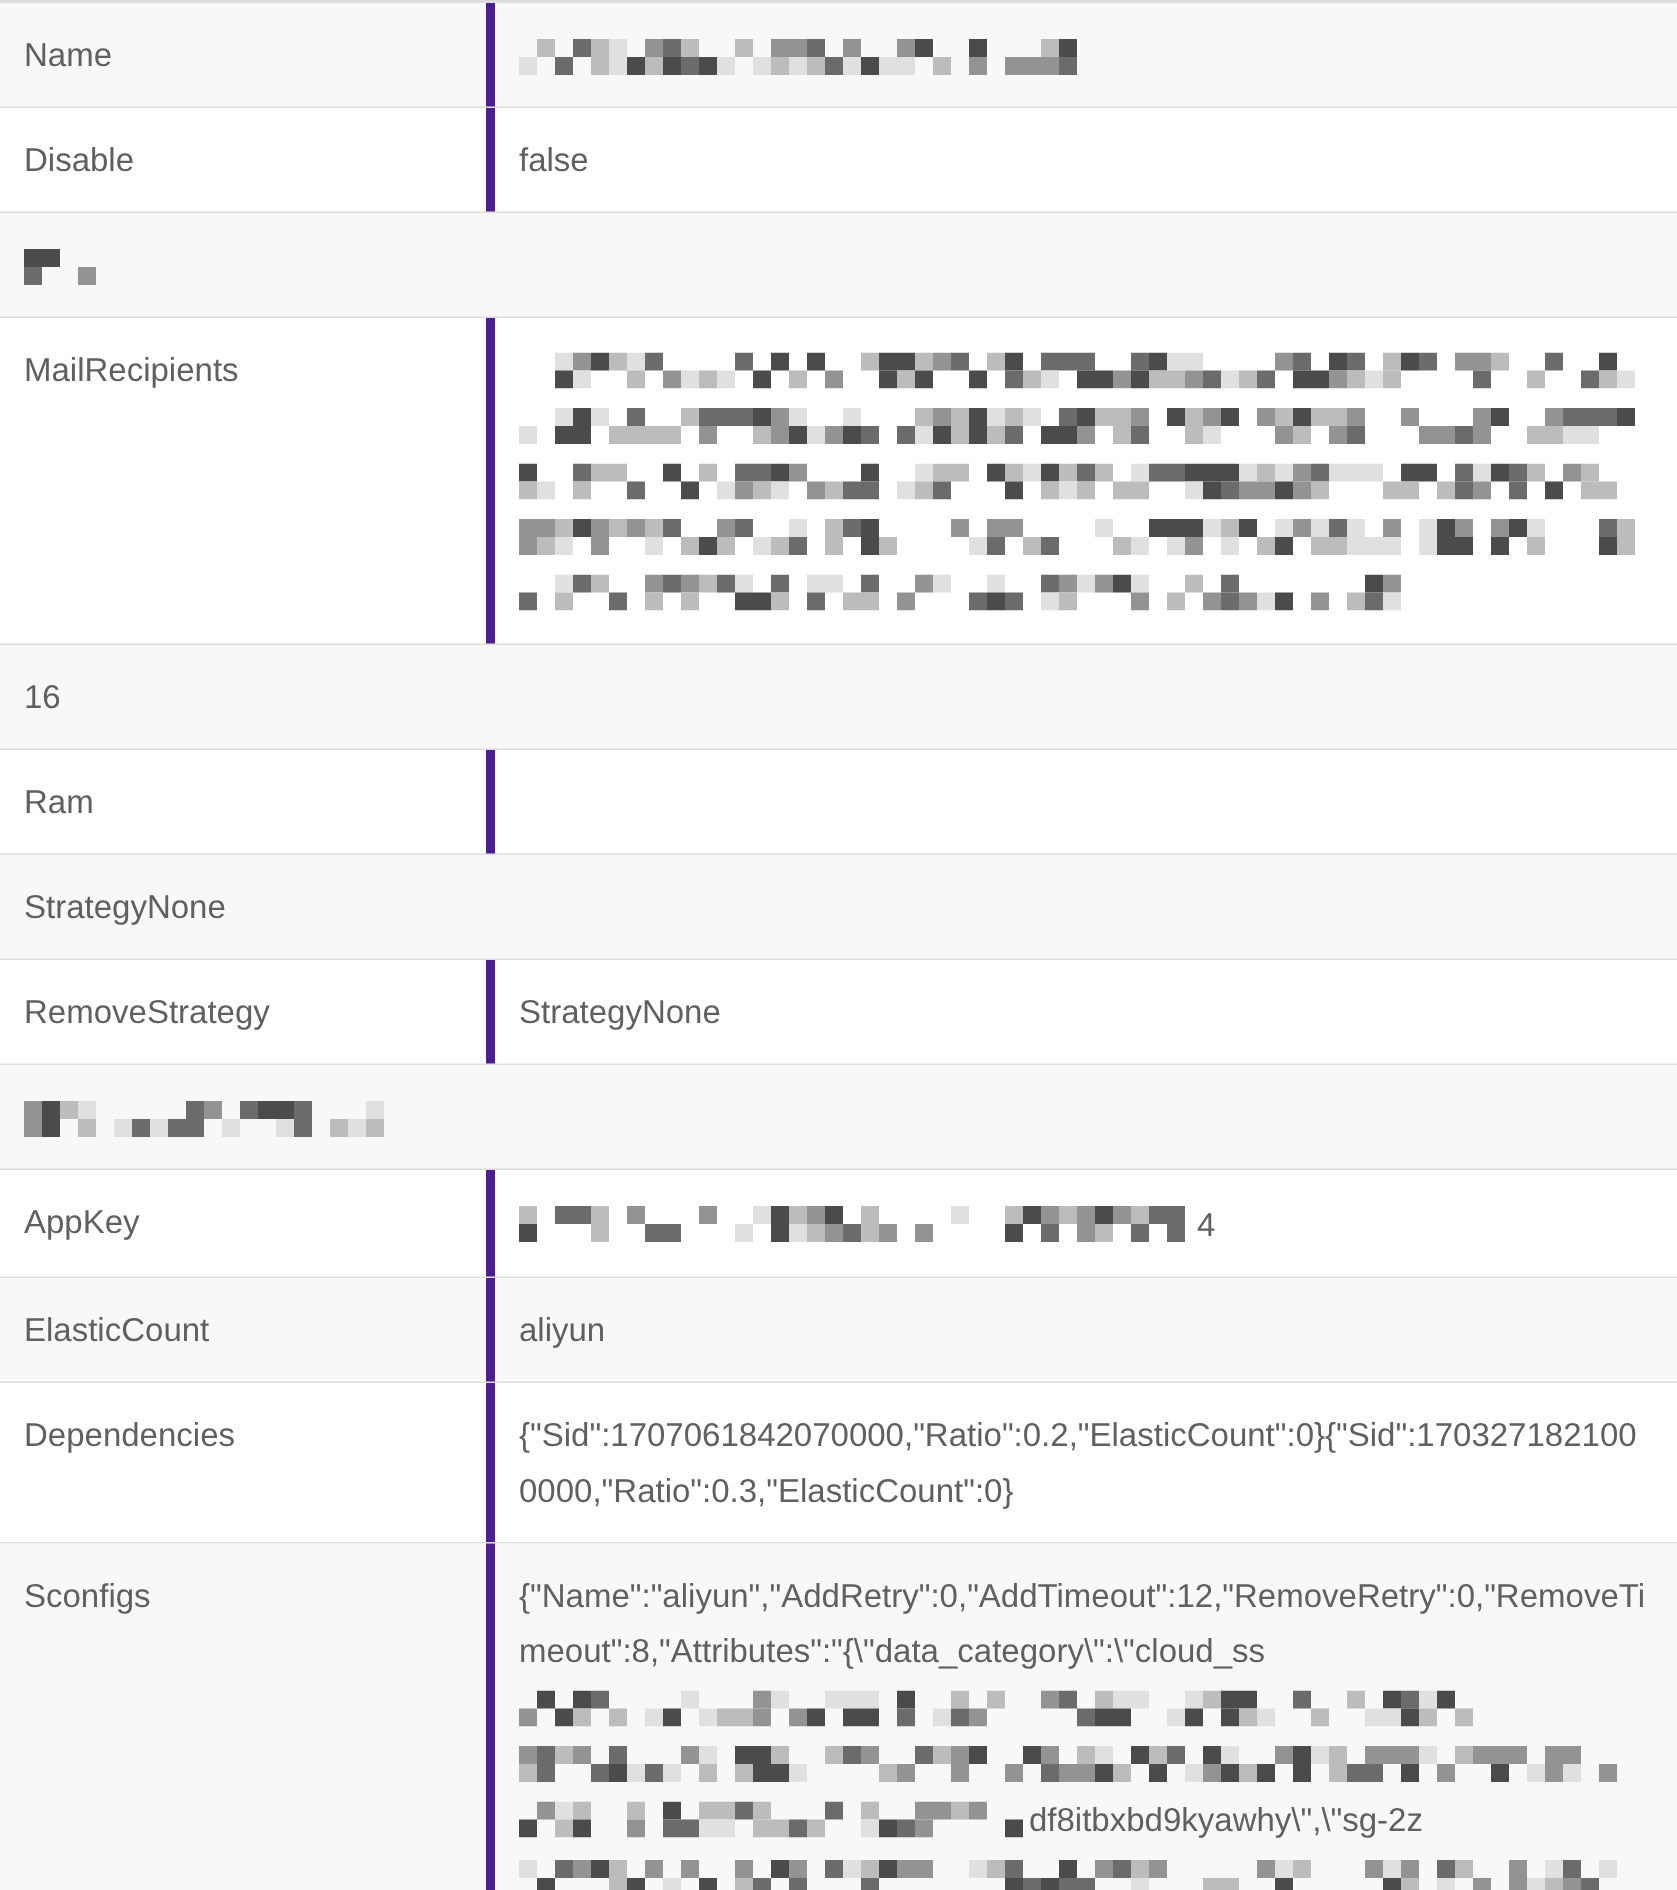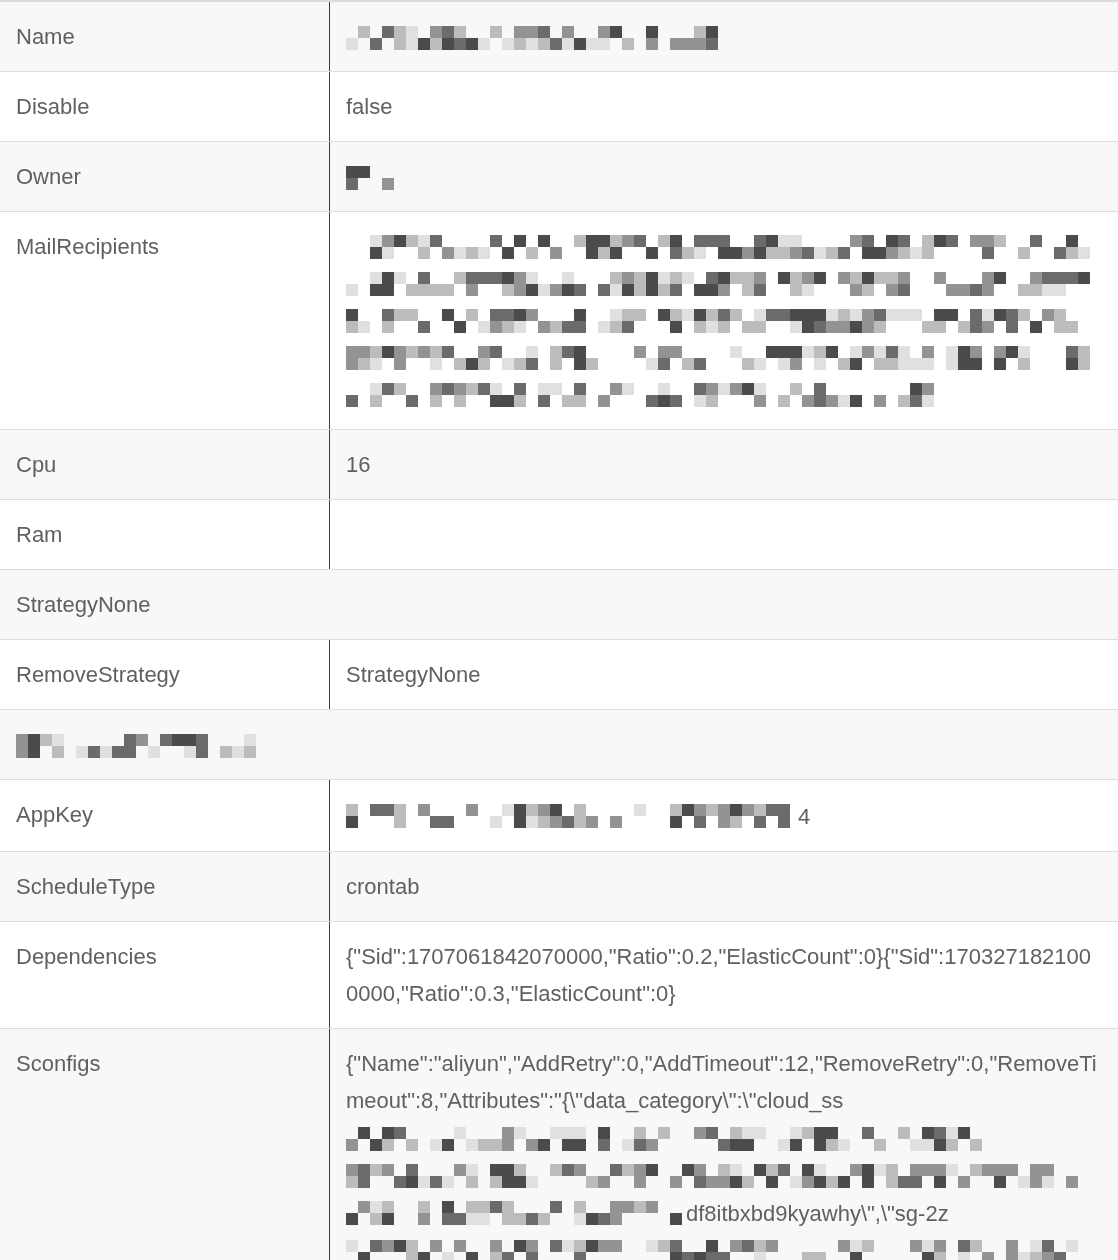--- a/index.html
+++ b/index.html
@@ -5,21 +5,21 @@
   html,body{margin:0;padding:0;}
   body{
     width:1118px;height:1260px;overflow:hidden;background:#ffffff;
     font-family:"Liberation Sans","DejaVu Sans",sans-serif;
     color:#606060;
   }
   .ptable{width:1118px;border-top:2px solid #dcdcdc;}
   .prow{display:flex;border-bottom:1px solid #dddddd;background:#ffffff;}
   .prow.stripe{background:#f8f8f8;}
   .cell{box-sizing:border-box;padding:16px;font-size:22px;line-height:37px;}
-  .cell.label{flex:0 0 330px;width:330px;border-right:1px solid #4c1d95;}
+  .cell.label{flex:0 0 330px;width:330px;border-right:6px solid #4c1d95;}
   .cell.value{flex:1 1 auto;min-width:0;word-break:break-all;}
   .mline{height:37px;display:flex;align-items:center;}
   .mz{position:relative;display:inline-block;vertical-align:middle;height:24px;overflow:hidden;}
   .mz i{position:absolute;width:12px;height:12px;}
   .frag{vertical-align:middle;}
 </style>
 </head>
 <body>
 
 <div class="ptable">
@@ -30,21 +30,20 @@
       <span class="mz" style="width: 390px;"><i style="left:12px;top:0px;background:#bcbcbc"></i><i style="left:36px;top:0px;background:#6b6b6b"></i><i style="left:48px;top:0px;background:#bcbcbc"></i><i style="left:60px;top:0px;background:#e0e0e0"></i><i style="left:84px;top:0px;background:#939393"></i><i style="left:96px;top:0px;background:#6b6b6b"></i><i style="left:108px;top:0px;background:#bcbcbc"></i><i style="left:144px;top:0px;background:#bcbcbc"></i><i style="left:168px;top:0px;background:#939393"></i><i style="left:180px;top:0px;background:#939393"></i><i style="left:192px;top:0px;background:#6b6b6b"></i><i style="left:216px;top:0px;background:#939393"></i><i style="left:252px;top:0px;background:#939393"></i><i style="left:264px;top:0px;background:#4b4b4b"></i><i style="left:300px;top:0px;background:#4b4b4b"></i><i style="left:348px;top:0px;background:#bcbcbc"></i><i style="left:360px;top:0px;background:#4b4b4b"></i><i style="left:0px;top:12px;background:#e0e0e0"></i><i style="left:24px;top:12px;background:#6b6b6b"></i><i style="left:48px;top:12px;background:#bcbcbc"></i><i style="left:60px;top:12px;background:#e0e0e0"></i><i style="left:72px;top:12px;background:#4b4b4b"></i><i style="left:84px;top:12px;background:#bcbcbc"></i><i style="left:96px;top:12px;background:#4b4b4b"></i><i style="left:108px;top:12px;background:#6b6b6b"></i><i style="left:120px;top:12px;background:#4b4b4b"></i><i style="left:132px;top:12px;background:#e0e0e0"></i><i style="left:156px;top:12px;background:#e0e0e0"></i><i style="left:168px;top:12px;background:#bcbcbc"></i><i style="left:180px;top:12px;background:#e0e0e0"></i><i style="left:192px;top:12px;background:#bcbcbc"></i><i style="left:204px;top:12px;background:#6b6b6b"></i><i style="left:216px;top:12px;background:#e0e0e0"></i><i style="left:228px;top:12px;background:#4b4b4b"></i><i style="left:240px;top:12px;background:#e0e0e0"></i><i style="left:252px;top:12px;background:#e0e0e0"></i><i style="left:276px;top:12px;background:#bcbcbc"></i><i style="left:300px;top:12px;background:#939393"></i><i style="left:324px;top:12px;background:#939393"></i><i style="left:336px;top:12px;background:#939393"></i><i style="left:348px;top:12px;background:#939393"></i><i style="left:360px;top:12px;background:#6b6b6b"></i></span>
     </div>
   </div>
 
   <div class="prow">
     <div class="cell label">Disable</div>
     <div class="cell value">false</div>
   </div>
 
   <div class="prow stripe">
-    <div class="cell label">Owner</div>
     <div class="cell value">
       <span class="mz" style="width: 58px;"><i style="left:0px;top:0px;background:#4b4b4b"></i><i style="left:12px;top:0px;background:#4b4b4b"></i><i style="left:0px;top:12px;background:#6b6b6b"></i><i style="left:36px;top:12px;background:#939393"></i></span>
     </div>
   </div>
 
   <div class="prow">
     <div class="cell label">MailRecipients</div>
     <div class="cell value">
       <div class="mline">
           <span class="mz" style="width: 755px;">
@@ -434,21 +433,20 @@
             <i style="left:528px;top:12px;background:#939393"></i>
             <i style="left:552px;top:12px;background:#bcbcbc"></i>
             <i style="left:564px;top:12px;background:#6b6b6b"></i>
             <i style="left:576px;top:12px;background:#e0e0e0"></i>
           </span>
         </div>
     </div>
   </div>
 
   <div class="prow stripe">
-    <div class="cell label">Cpu</div>
     <div class="cell value">16</div>
   </div>
 
   <div class="prow">
     <div class="cell label">Ram</div>
   </div>
 
   <div class="prow stripe">
     <div class="cell value">StrategyNone</div>
   </div>
@@ -465,22 +463,22 @@
   </div>
 
   <div class="prow">
     <div class="cell label">AppKey</div>
     <div class="cell value">
       <span class="mz" style="width: 452px;"><i style="left:0px;top:0px;background:#bcbcbc"></i><i style="left:24px;top:0px;background:#6b6b6b"></i><i style="left:36px;top:0px;background:#6b6b6b"></i><i style="left:48px;top:0px;background:#bcbcbc"></i><i style="left:72px;top:0px;background:#939393"></i><i style="left:120px;top:0px;background:#939393"></i><i style="left:156px;top:0px;background:#e0e0e0"></i><i style="left:168px;top:0px;background:#4b4b4b"></i><i style="left:180px;top:0px;background:#bcbcbc"></i><i style="left:192px;top:0px;background:#939393"></i><i style="left:204px;top:0px;background:#4b4b4b"></i><i style="left:228px;top:0px;background:#bcbcbc"></i><i style="left:288px;top:0px;background:#e0e0e0"></i><i style="left:324px;top:0px;background:#bcbcbc"></i><i style="left:336px;top:0px;background:#4b4b4b"></i><i style="left:348px;top:0px;background:#939393"></i><i style="left:360px;top:0px;background:#bcbcbc"></i><i style="left:372px;top:0px;background:#939393"></i><i style="left:384px;top:0px;background:#4b4b4b"></i><i style="left:396px;top:0px;background:#939393"></i><i style="left:408px;top:0px;background:#bcbcbc"></i><i style="left:420px;top:0px;background:#6b6b6b"></i><i style="left:432px;top:0px;background:#6b6b6b"></i><i style="left:0px;top:12px;background:#4b4b4b"></i><i style="left:48px;top:12px;background:#bcbcbc"></i><i style="left:84px;top:12px;background:#6b6b6b"></i><i style="left:96px;top:12px;background:#6b6b6b"></i><i style="left:144px;top:12px;background:#e0e0e0"></i><i style="left:168px;top:12px;background:#4b4b4b"></i><i style="left:180px;top:12px;background:#e0e0e0"></i><i style="left:192px;top:12px;background:#bcbcbc"></i><i style="left:204px;top:12px;background:#939393"></i><i style="left:216px;top:12px;background:#6b6b6b"></i><i style="left:228px;top:12px;background:#bcbcbc"></i><i style="left:240px;top:12px;background:#939393"></i><i style="left:264px;top:12px;background:#939393"></i><i style="left:324px;top:12px;background:#4b4b4b"></i><i style="left:348px;top:12px;background:#6b6b6b"></i><i style="left:372px;top:12px;background:#939393"></i><i style="left:384px;top:12px;background:#bcbcbc"></i><i style="left:408px;top:12px;background:#6b6b6b"></i><i style="left:432px;top:12px;background:#6b6b6b"></i></span><span class="frag">4</span>
     </div>
   </div>
 
   <div class="prow stripe">
-    <div class="cell label">ScheduleType</div>
-    <div class="cell value">crontab</div>
+    <div class="cell label">ElasticCount</div>
+    <div class="cell value">aliyun</div>
   </div>
 
   <div class="prow">
     <div class="cell label">Dependencies</div>
     <div class="cell value">{"Sid":1707061842070000,"Ratio":0.2,"ElasticCount":0}{"Sid":1703271821000000,"Ratio":0.3,"ElasticCount":0}</div>
   </div>
 
   <div class="prow stripe">
     <div class="cell label">Sconfigs</div>
     <div class="cell value">

